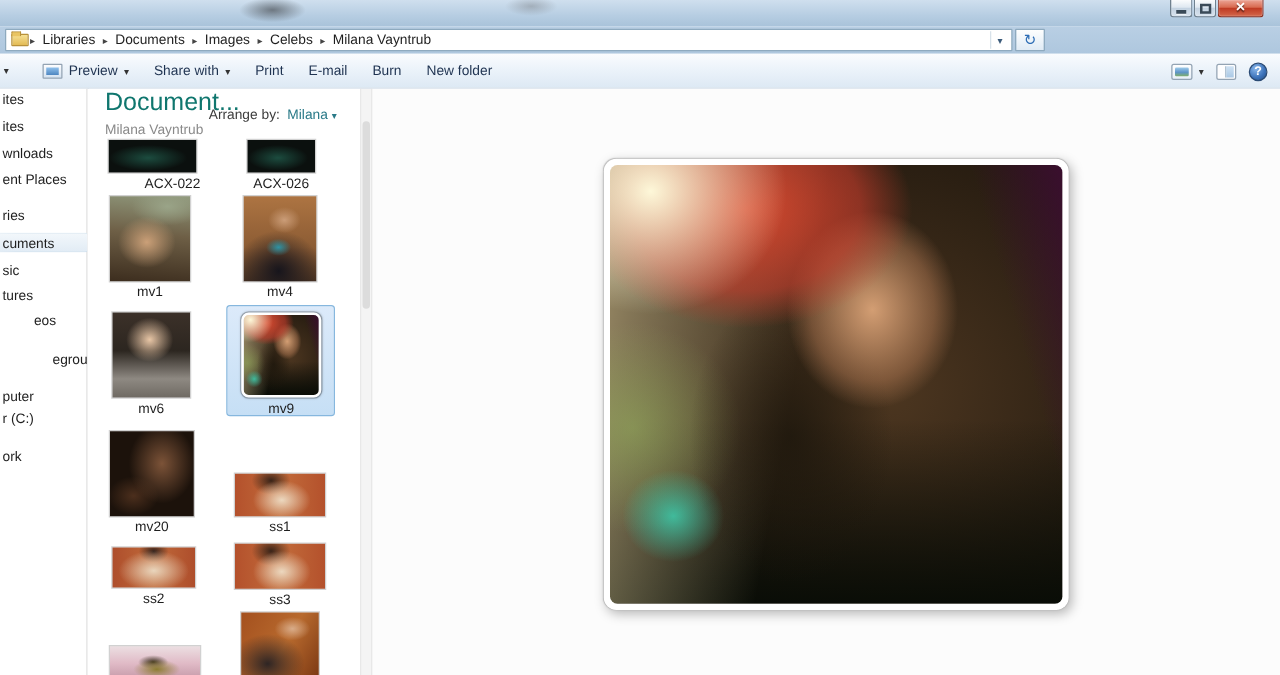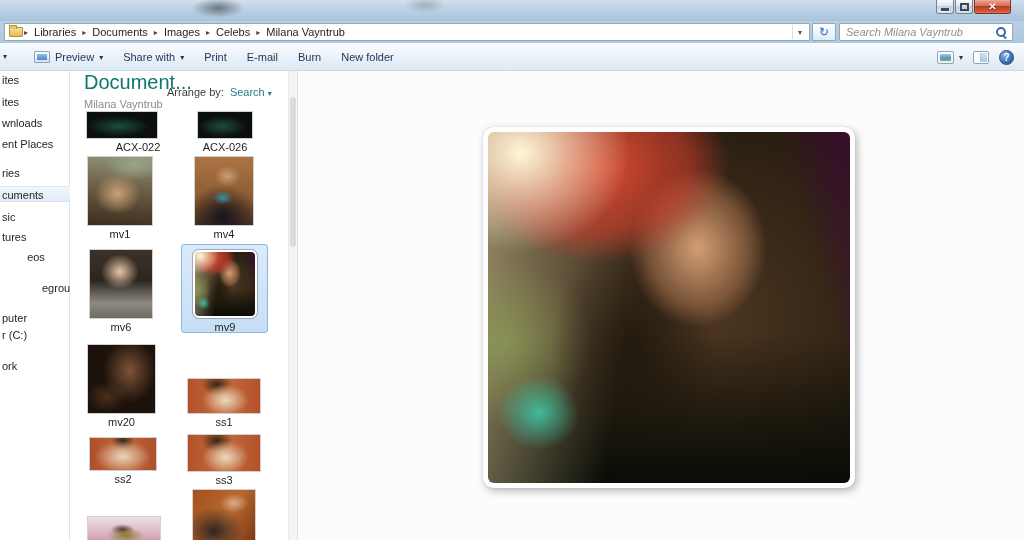--- a/index.html
+++ b/index.html
@@ -182,24 +182,20 @@
           <span class="crumb-sep">▸</span>
           <span class="crumb">Images</span>
           <span class="crumb-sep">▸</span>
           <span class="crumb">Celebs</span>
           <span class="crumb-sep">▸</span>
           <span class="crumb">Milana Vayntrub</span>
         </span>
       <span class="addr-drop">▾</span>
     </div>
     <div class="refresh-btn">↻</div>
-    <div class="searchbox">
-      <span class="search-text">Search Milana Vayntrub</span>
-      <span class="mag"></span>
-    </div>
   </div>
 
   <div class="toolbar">
     <span class="tb-overflow">▾</span>
     <div class="tb-items" id="tbItems">
         <span class="tb-item">
           <span class="preview-ic"></span>
           <span class="lbl">Preview</span>
           <span class="tb-caret">▾</span>
         </span>
@@ -243,21 +239,21 @@
       <div class="sb-item" style="top: 209px; padding-left: 42px;">egroup</div>
       <div class="sb-item" style="top: 239px;">puter</div>
       <div class="sb-item" style="top: 256px;">r (C:)</div>
       <div class="sb-item" style="top: 287px;">ork</div>
     </div>
 
   <div class="filelist">
     <div class="fl-title">Document...</div>
     <div class="fl-sub">Milana Vayntrub</div>
     <div class="fl-arrange">
-      <span>Arrange by:</span><span class="arr-val"><span>Search</span> <span class="arr-car">▾</span></span>
+      <span>Arrange by:</span><span class="arr-val"><span>Milana</span> <span class="arr-car">▾</span></span>
     </div>
     <div id="thumbs">
         <div class="thumb-item">
           <div class="thumb v-dark" style="left: 16px; top: 41px; width: 70px; height: 26px;"></div>
           <div class="t-label" style="left: 22px; top: 70px; width: 90px;">ACX-022</div>
         </div>
         <div class="thumb-item">
           <div class="thumb v-dark" style="left: 127px; top: 41px; width: 54px; height: 26px;"></div>
           <div class="t-label" style="left: 109px; top: 70px; width: 90px;">ACX-026</div>
         </div>

